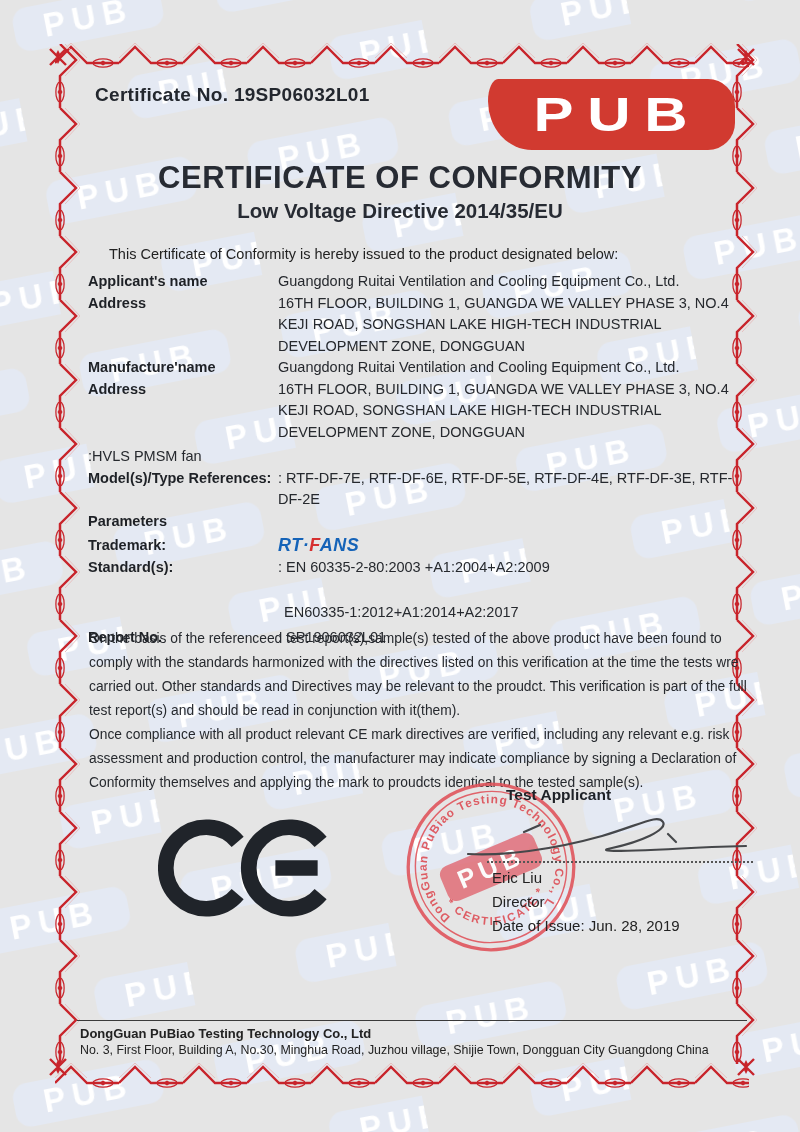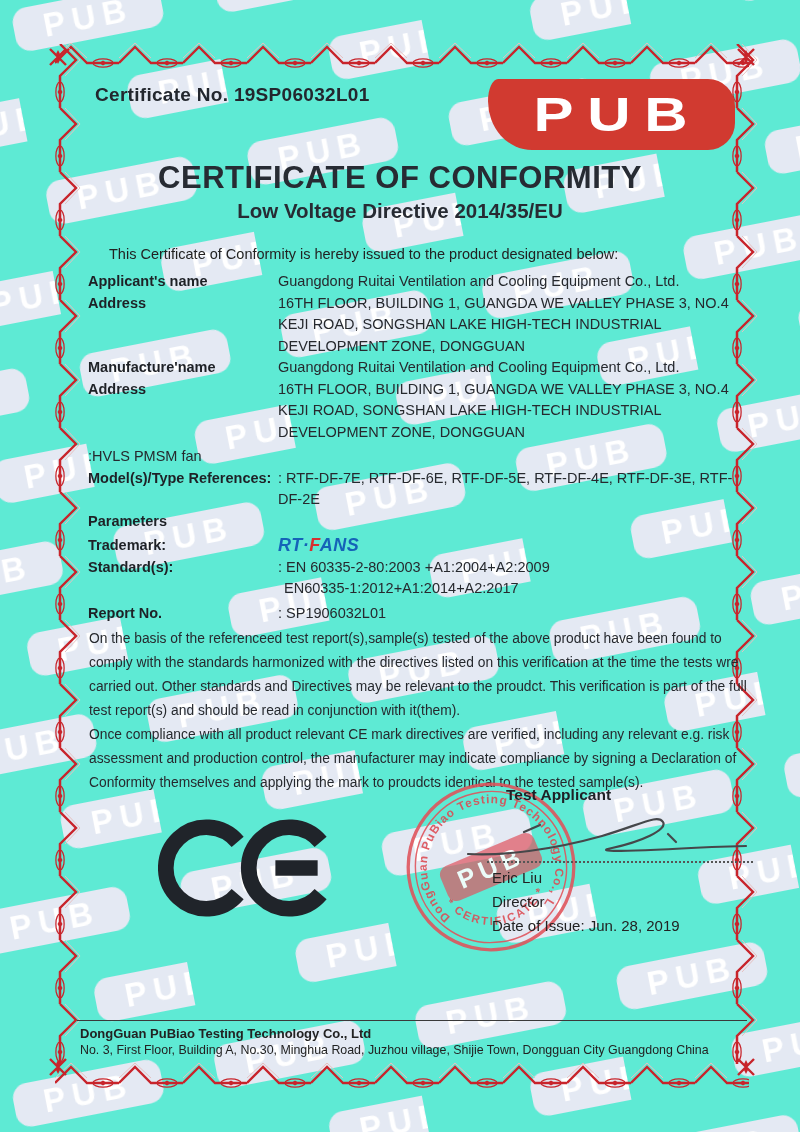--- a/index.html
+++ b/index.html
@@ -1,16 +1,16 @@
 <!DOCTYPE html>
 <html><head>
 <meta charset="utf-8">
 <style>
   html,body{margin:0;padding:0;background:#ffffff;}
-  #page{position:relative;width:800px;height:1132px;background:#5eead4;overflow:hidden;
+  #page{position:relative;width:800px;height:1132px;background:#e5e5e5;overflow:hidden;
         font-family:"Liberation Sans","DejaVu Sans",sans-serif;color:#26292e;}
   .abs{position:absolute;}
   
   #watermark{position:absolute;left:0;top:0;z-index:0;}
   
   .b-strip{position:absolute;z-index:1;}
   .b-vert{transform:rotate(90deg);transform-origin:0 0;}
   .corner{position:absolute;z-index:1;width:22px;height:22px;}
   
   #cert-no{left:95px;top:84px;font-size:19px;font-weight:bold;color:#23272e;z-index:2;letter-spacing:.3px;}
@@ -20,21 +20,21 @@
   #title{left:60px;top:160px;width:680px;text-align:center;font-size:31px;font-weight:bold;color:#272b33;letter-spacing:.5px;z-index:2;}
   #subtitle{left:60px;top:199px;width:680px;text-align:center;font-size:20.5px;font-weight:bold;color:#272b33;z-index:2;}
   #intro{left:95px;top:246px;font-size:14.5px;color:#222;z-index:2;margin-left:14px;}
   
   #fields{left:88px;top:271px;width:662px;z-index:2;font-size:14.5px;line-height:21.5px;}
   .row{display:flex;}
   .row .lbl{width:190px;font-weight:bold;color:#1e2126;flex:none;}
   .row .val{flex:1;color:#26292e;}
   .val .l2{display:block;}
   .indent84{padding-left:84px;}
-  .indent6{padding-left:6px;}
+  .indent6{padding-left:6px;margin-top:24px;}
   .gap{margin-top:3px;}
   .tm-val{font-style:italic;font-weight:bold;font-size:18px;letter-spacing:.5px;}
   .tm-blue{color:#1563b8;} .tm-red{color:#d63030;}
   
   #paras{left:89px;top:627px;width:664px;z-index:2;font-size:13.8px;line-height:24px;color:#26292e;}
   #paras p{margin:0;text-align:left;}
   
   #ce-mark{left:158px;top:813px;z-index:2;}
   #lab-title{left:506px;top:786px;font-size:15.5px;font-weight:bold;color:#1e2126;z-index:3;}
   #stamp{left:402px;top:778px;z-index:2;opacity:.88;transform:rotate(-8deg);}

